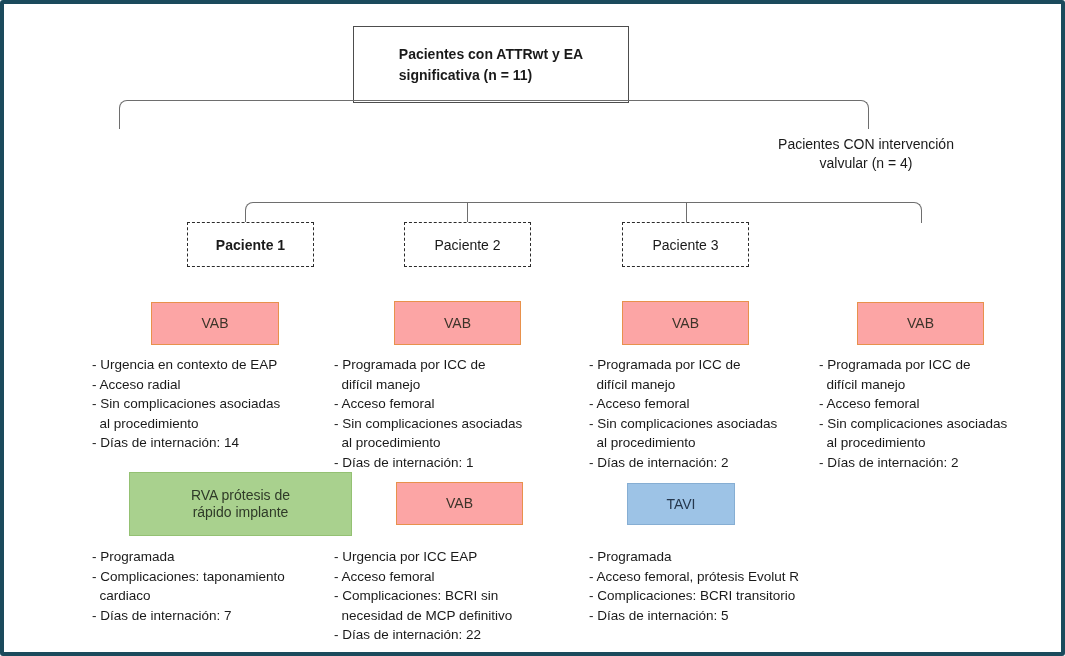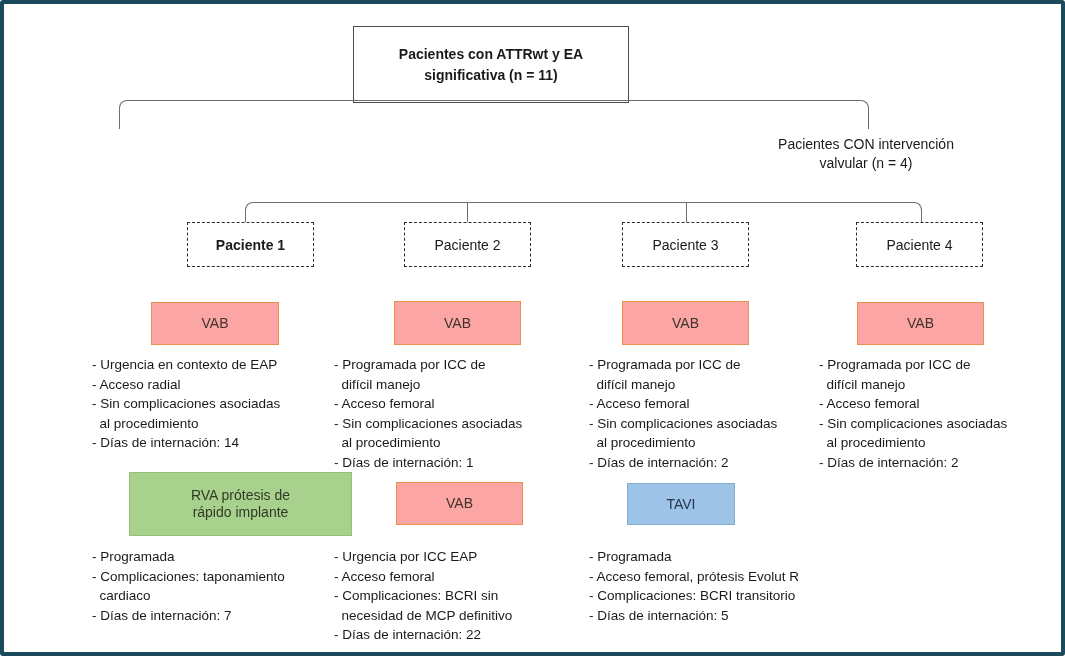--- a/index.html
+++ b/index.html
@@ -10,21 +10,21 @@
     background:#ffffff;
     border:4px solid #1b4a5c;
     border-radius:3px;
     font-family:"Liberation Sans", sans-serif;
     color:#1a1a1a;
     overflow:hidden;
   }
   .centered-box {
     position:absolute;
     display:flex; align-items:center; justify-content:center;
-    text-align:center; white-space:pre-line;
+    white-space:pre-line;
   }
   .root-box {
     left:349px; top:22px; width:274px; height:75px;
     background:#fff; border:1px solid #4d4d4d;
     font-weight:bold; font-size:14px; line-height:1.45;
   }
   .bracket {
     position:absolute;
     border:1px solid #6e6e6e; border-bottom:none;
     border-radius:8px 8px 0 0;
@@ -99,23 +99,20 @@
 
   <div class="patient-box pb1">
     <span>Paciente 1</span>
   </div>
   <div class="patient-box pb2">
     <span>Paciente 2</span>
   </div>
   <div class="patient-box pb3">
     <span>Paciente 3</span>
   </div>
-  <div class="patient-box pb4">
-    <span>Paciente 4</span>
-  </div>
 
   <div class="proc-box vab vab1-p1">
     <span>VAB</span>
   </div>
   <div class="proc-box vab vab1-p2">
     <span>VAB</span>
   </div>
   <div class="proc-box vab vab1-p3">
     <span>VAB</span>
   </div>

